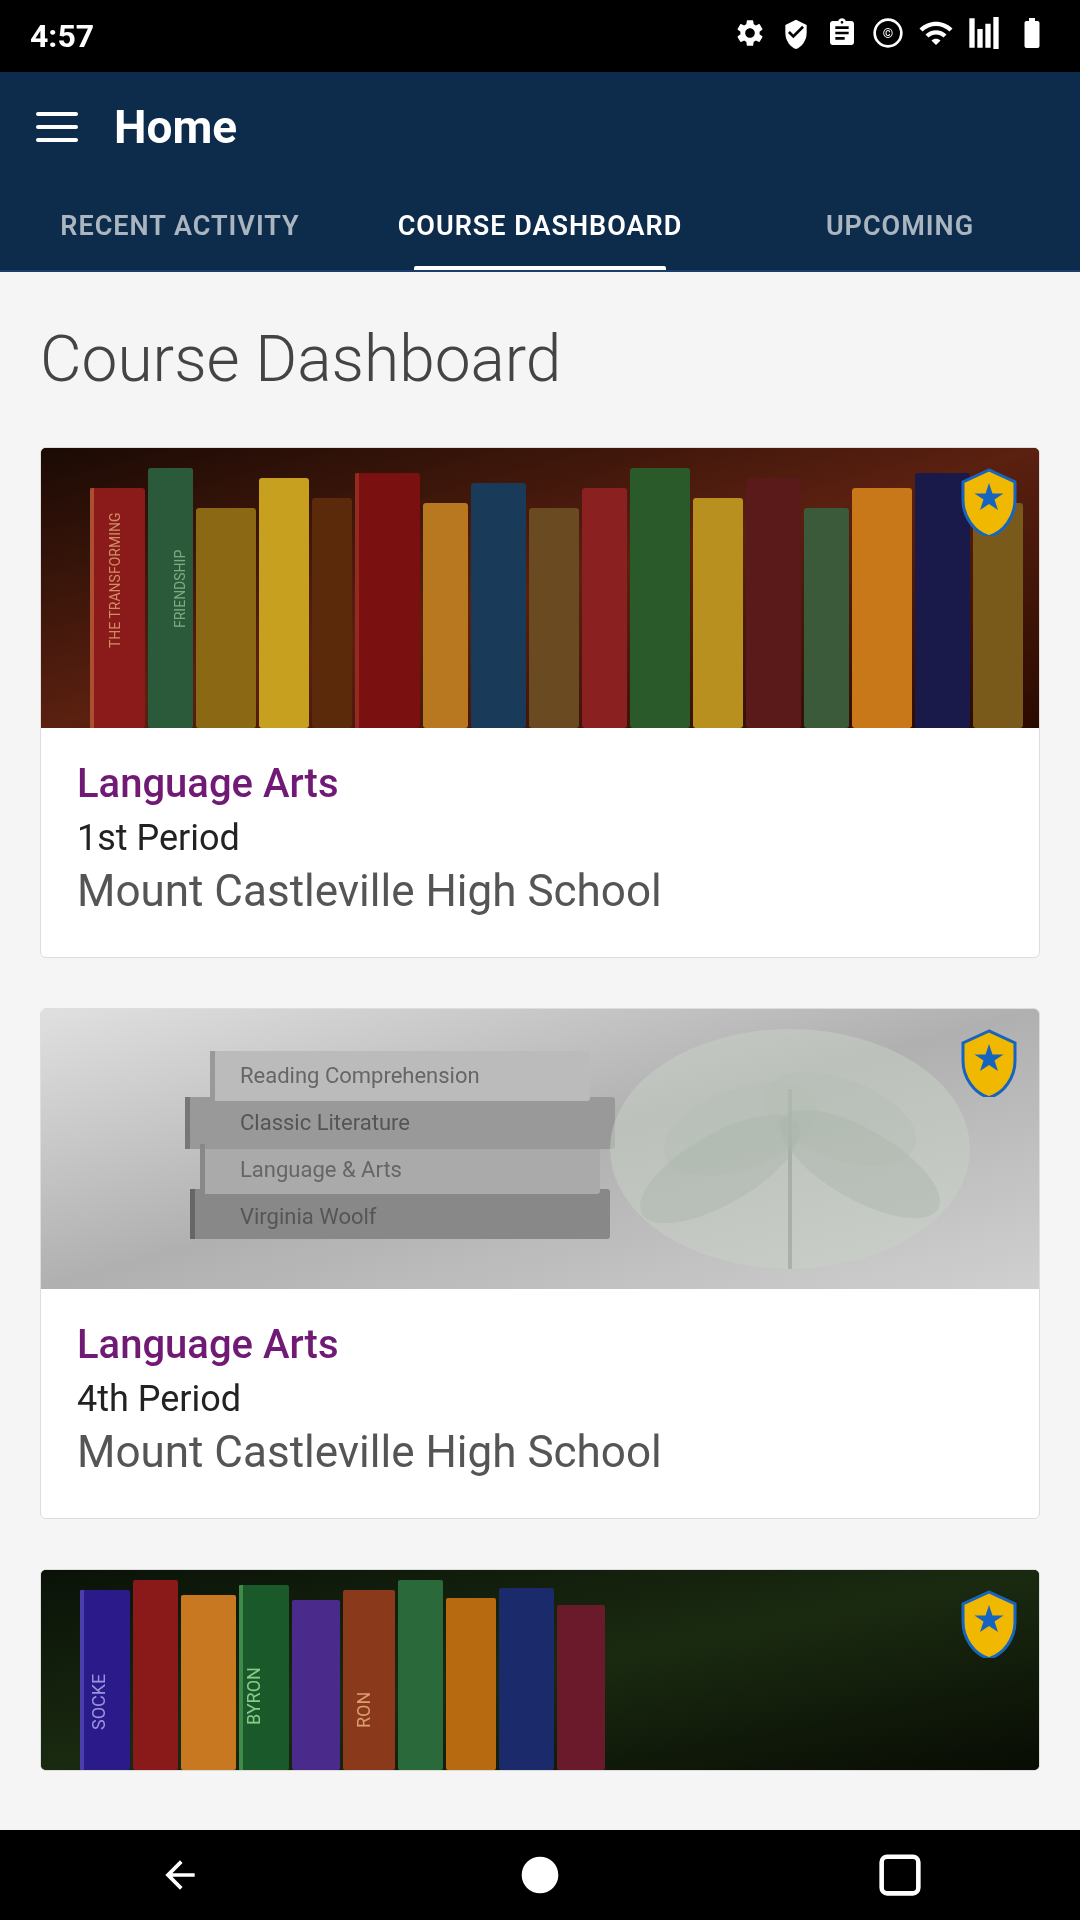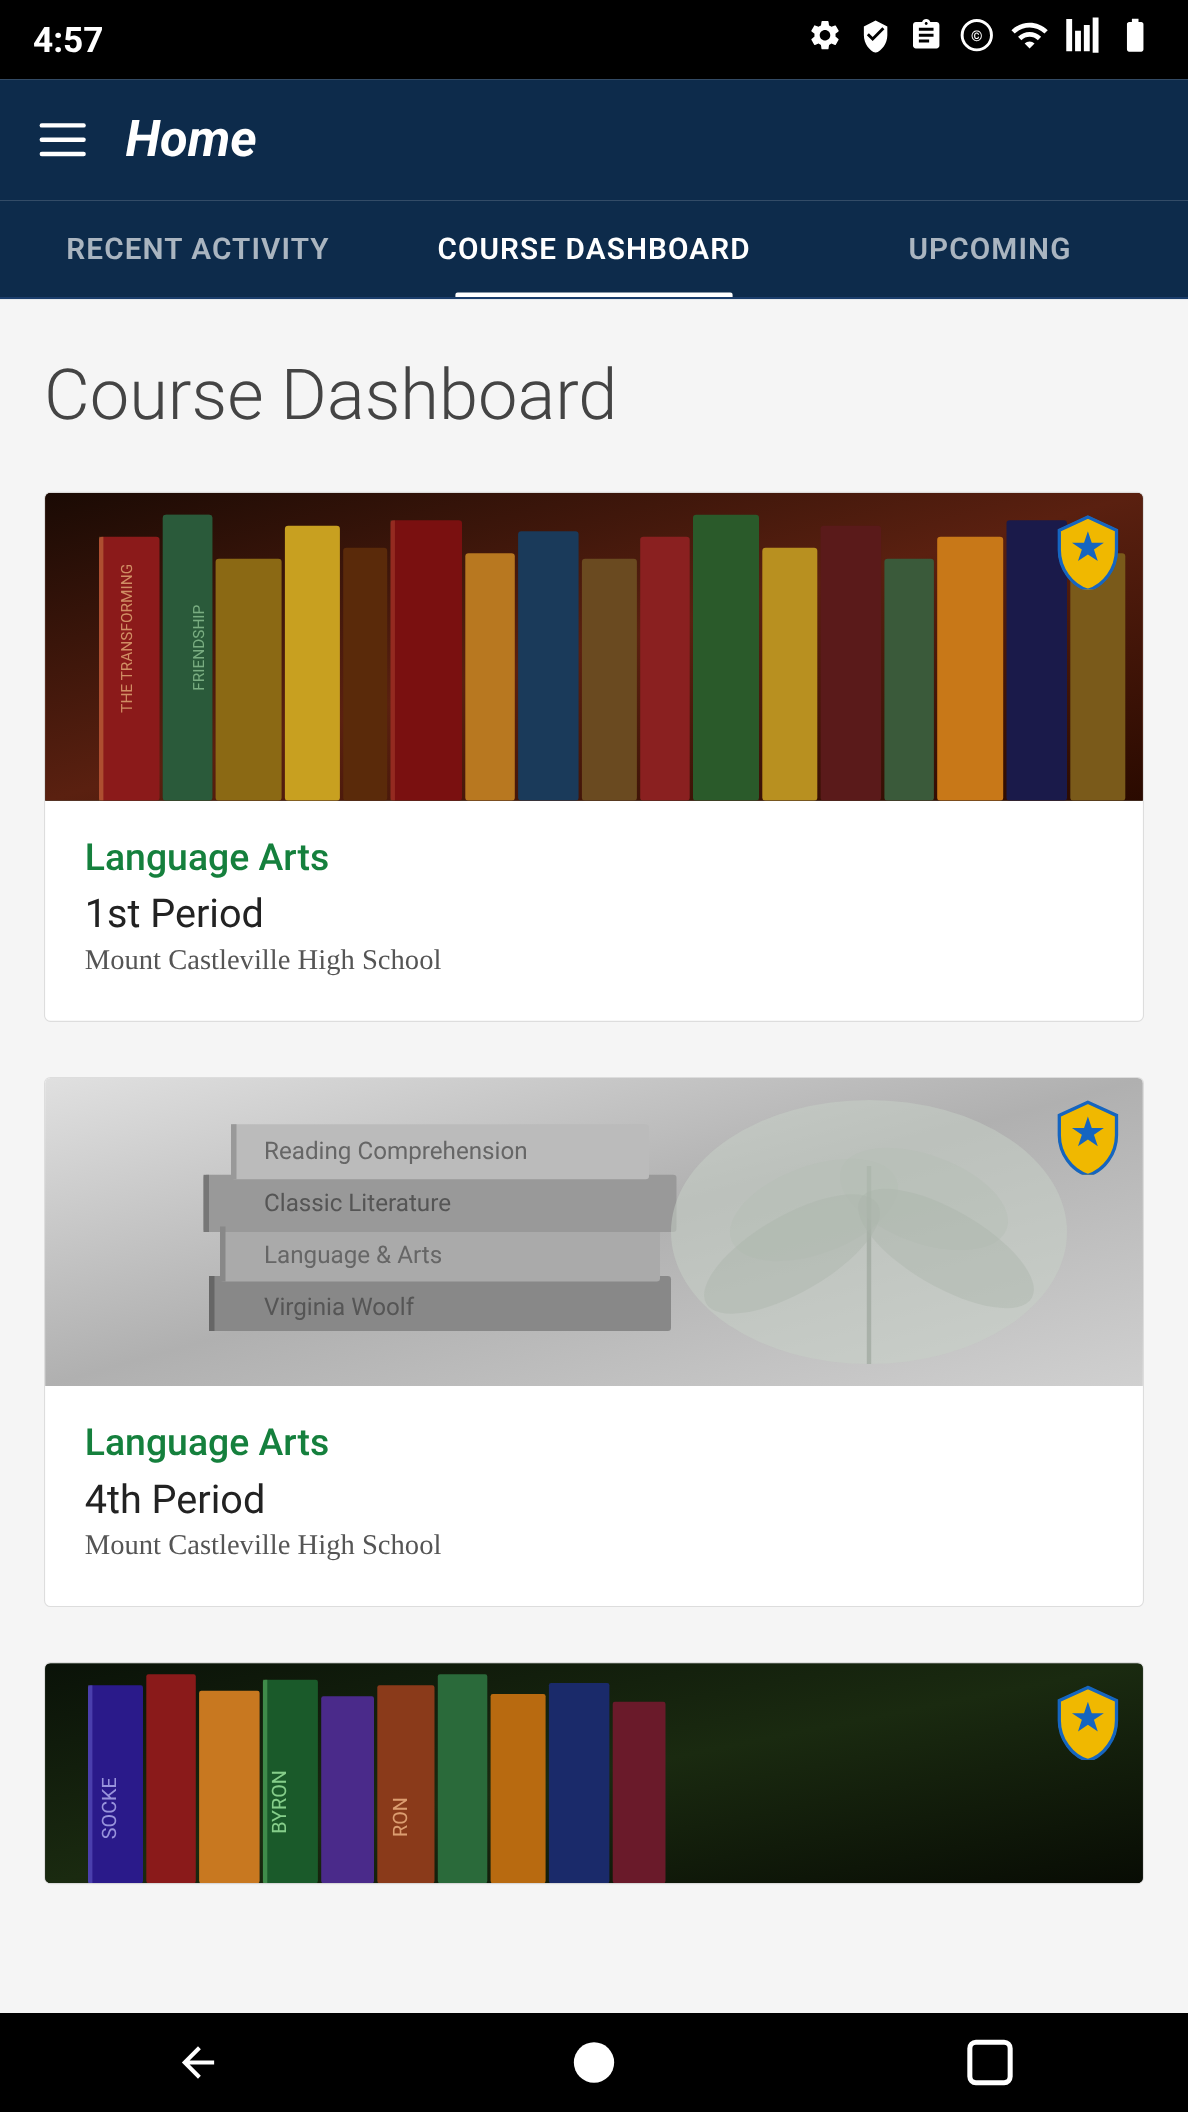--- a/index.html
+++ b/index.html
@@ -29,21 +29,20 @@
     .status-bar .icons { display: flex; align-items: center; gap: 14px; }
 
     
     .app-bar {
       background: #0d2b4b;
       height: 110px;
       display: flex;
       align-items: center;
       padding: 0 36px;
       gap: 36px;
-      font-style: italic;
     }
     .app-bar .hamburger {
       display: flex;
       flex-direction: column;
       gap: 9px;
       cursor: pointer;
     }
     .app-bar .hamburger span {
       display: block;
       width: 42px;
@@ -126,37 +125,36 @@
     .shield-badge svg {
       width: 60px;
       height: 68px;
     }
 
     .course-info {
       padding: 32px 36px 40px;
     }
 
     .course-name {
-      font-size: 34px;
-      color: #15803d;
+      font-size: 40px;
+      color: #701a75;
       font-weight: 500;
       margin-bottom: 10px;
     }
 
     .course-period {
       font-size: 36px;
       font-weight: normal;
       color: #222;
       margin-bottom: 6px;
     }
 
     .course-school {
-      font-size: 26px;
+      font-size: 44px;
       color: #555;
-      font-family: Liberation Serif, serif;
     }
 
     
     .nav-bar {
       position: fixed;
       bottom: 0;
       left: 0;
       width: 1080px;
       height: 90px;
       background: #000;

